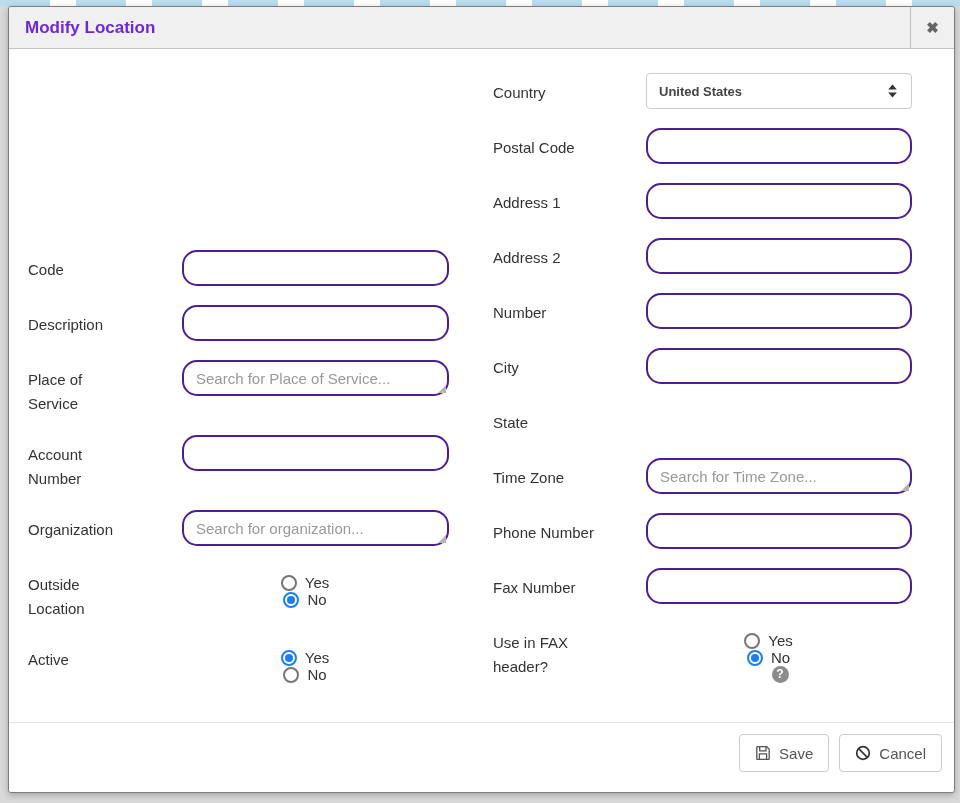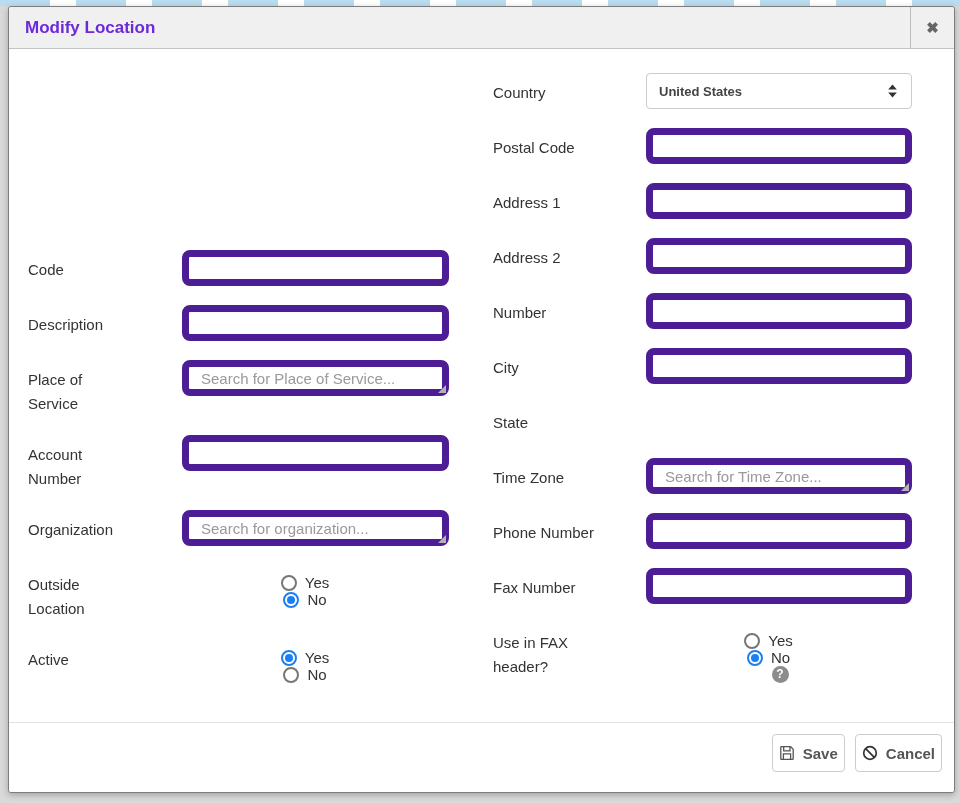--- a/index.html
+++ b/index.html
@@ -47,21 +47,21 @@
   .form-label {
     width: 154px; padding-top: 8px; padding-right: 10px;
     font-size: 15px; line-height: 24px; color: #333333;
     white-space: pre-line;
   }
   .form-col.right .form-label { width: 153px; }
   .form-control { flex: 1; position: relative; }
 
   .text-input, .search-input {
     width: 100%; height: 36px;
-    border: 7px solid #4c1d95; border-radius: 8px;
+    border: 2px solid #4c1d95; border-radius: 15px;
     padding: 6px 12px; font-size: 15px; color: #333;
     font-family: "Liberation Sans", sans-serif;
     background: #fff; outline: none;
   }
   .search-input::placeholder, .text-input::placeholder { color: #999999; opacity: 1; }
 
   .search-wrap { position: relative; width: 100%; }
   .corner-grip {
     position: absolute; right: 3px; bottom: 3px;
     width: 0; height: 0;
@@ -104,25 +104,24 @@
   
   .modal-footer {
     position: absolute; left: 0; right: 0; bottom: 0;
     border-top: 1px solid #e3e3e3;
     padding: 11px 12px 20px 16px;
     display: flex; justify-content: flex-end;
     border-radius: 0 0 3px 3px; background: #fff;
   }
   .btn {
     display: inline-flex; align-items: center;
-    height: 38px; padding: 0 6px; margin-left: 10px;
+    height: 38px; padding: 0 15px; margin-left: 10px;
     background: #ffffff; border: 1px solid #cccccc; border-radius: 4px;
     font-size: 15px; color: #555555; cursor: pointer;
     font-family: "Liberation Sans", sans-serif;
-    font-weight: bold;
   }
   .btn .btn-icon { margin-right: 8px; display: inline-flex; }
 </style>
 </head>
 <body>
 
 <div class="top-strip"></div>
 
 <div class="modal">
   <div class="modal-header">

